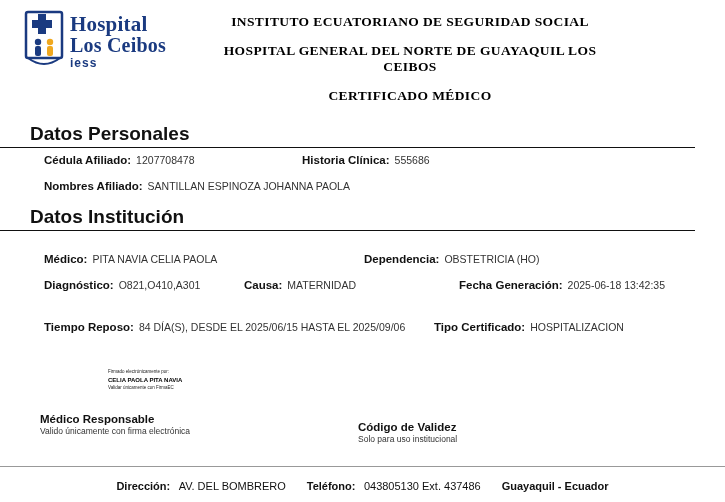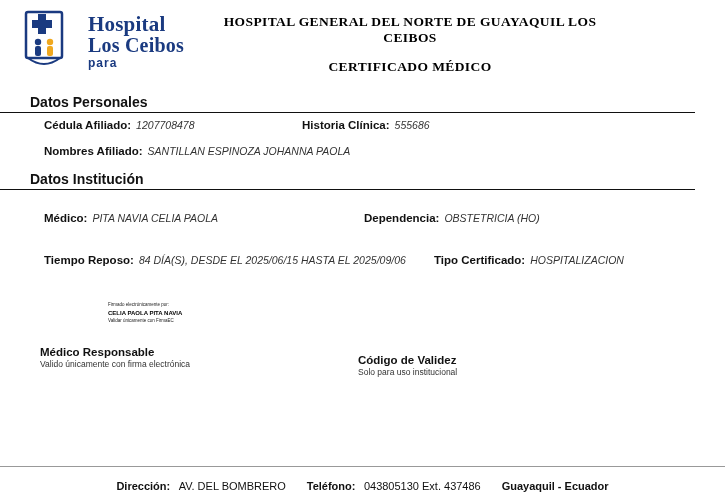--- a/index.html
+++ b/index.html
@@ -21,21 +21,21 @@
     display: flex;
     align-items: flex-start;
     padding: 10px 0 0 0;
   }
   .logo-block {
     width: 205px;
     padding-left: 22px;
     box-sizing: border-box;
     display: flex;
     align-items: center;
-    gap: 22px;
+    gap: 4px;
   }
   .logo-mark {
     width: 44px;
     height: 62px;
     position: relative;
     flex: 0 0 auto;
   }
   .logo-text {
     line-height: 1.0;
   }
@@ -68,21 +68,21 @@
     margin-bottom: 13px;
     color: #000;
   }
   .header-spacer { width: 110px; }
 
   
   .section {
     margin-top: 6px;
   }
   .section-title {
-    font-size: 14px;
+    font-size: 19px;
     font-weight: bold;
     color: #111;
     padding: 0 0 2px 30px;
     margin: 0 30px 6px 0;
     border-bottom: 1px solid #111;
     font-family: "Liberation Sans", sans-serif;
   }
   .row {
     display: flex;
     padding: 0 26px 0 44px;
@@ -94,21 +94,20 @@
     font-size: 11.5px;
     font-weight: bold;
     color: #111;
     white-space: nowrap;
   }
   .val {
     font-size: 10.5px;
     color: #333;
     margin-left: 5px;
     white-space: nowrap;
-    font-style: italic;
   }
 
   
   .c-a { width: 258px; }
   .c-c { flex: 1; }
   .c-half { width: 320px; margin-top: 16px; }
   .c-third1 { width: 200px; }
   .c-third2 { width: 215px; }
 
   
@@ -205,24 +204,25 @@
         <circle cx="16" cy="32" r="3.2" fill="#1a3a80"></circle>
         <rect x="13" y="36" width="6" height="10" rx="2" fill="#1a3a80"></rect>
         <circle cx="28" cy="32" r="3.2" fill="#f0a81e"></circle>
         <rect x="25" y="36" width="6" height="10" rx="2" fill="#f0a81e"></rect>
         <path d="M6 48 q16 12 32 0" fill="none" stroke="#1a3a80" stroke-width="2"></path>
       </svg>
     </div>
     <div class="logo-text">
       <div class="logo-line1">Hospital</div>
       <div class="logo-line2">Los Ceibos</div>
-      <div class="logo-iess">para</div>
+      <div class="logo-iess">iess</div>
     </div>
   </div>
   <div class="header-titles">
+    <div>INSTITUTO ECUATORIANO DE SEGURIDAD SOCIAL</div>
     <div>HOSPITAL GENERAL DEL NORTE DE GUAYAQUIL LOS CEIBOS</div>
     <div>CERTIFICADO MÉDICO</div>
   </div>
   <div class="header-spacer"></div>
 </div>
 
 <div class="section">
   <div class="section-title">Datos Personales</div>
 
   <div class="row">
@@ -251,20 +251,34 @@
     <div class="fld c-half">
       <span class="lbl">Médico:</span>
       <span class="val">PITA NAVIA CELIA PAOLA</span>
     </div>
     <div class="fld c-c">
       <span class="lbl">Dependencia:</span>
       <span class="val">OBSTETRICIA (HO)</span>
     </div>
   </div>
 
+  <div class="row">
+    <div class="fld c-third1">
+      <span class="lbl">Diagnóstico:</span>
+      <span class="val">O821,O410,A301</span>
+    </div>
+    <div class="fld c-third2">
+      <span class="lbl">Causa:</span>
+      <span class="val">MATERNIDAD</span>
+    </div>
+    <div class="fld c-c">
+      <span class="lbl">Fecha Generación:</span>
+      <span class="val">2025-06-18 13:42:35</span>
+    </div>
+  </div>
 
   <div class="row">
     <div class="fld c-half" style="width:390px">
       <span class="lbl">Tiempo Reposo:</span>
       <span class="val">84 DÍA(S), DESDE EL 2025/06/15 HASTA EL 2025/09/06</span>
     </div>
     <div class="fld c-c">
       <span class="lbl">Tipo Certificado:</span>
       <span class="val">HOSPITALIZACION</span>
     </div>

